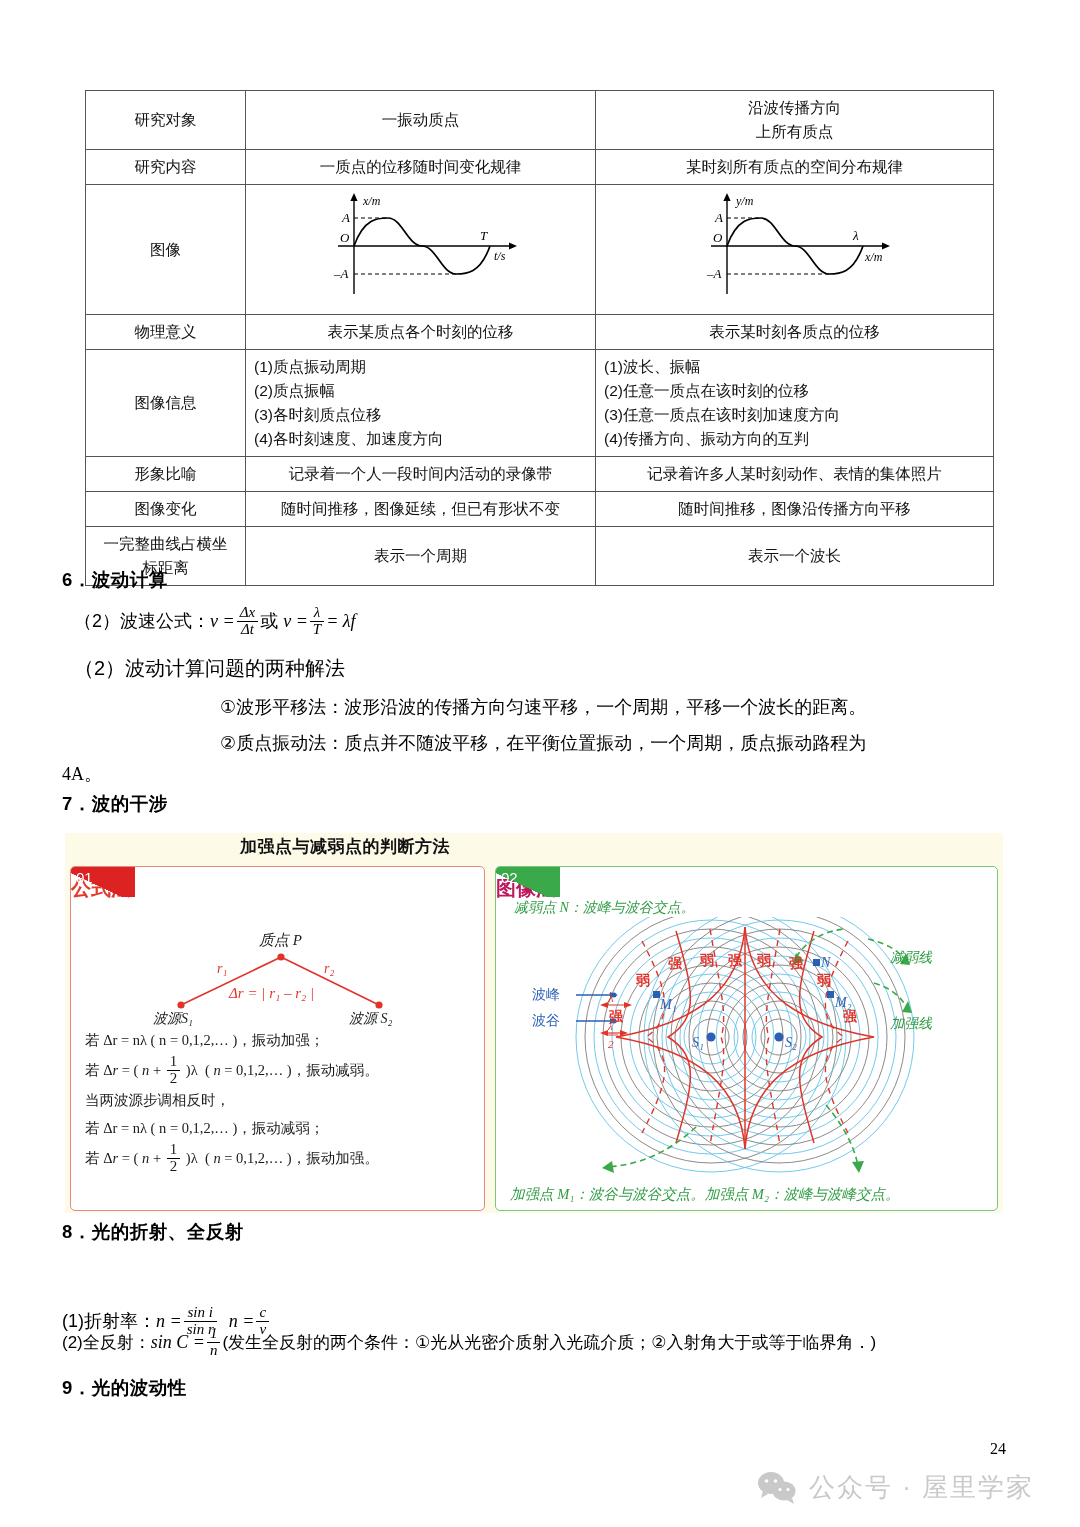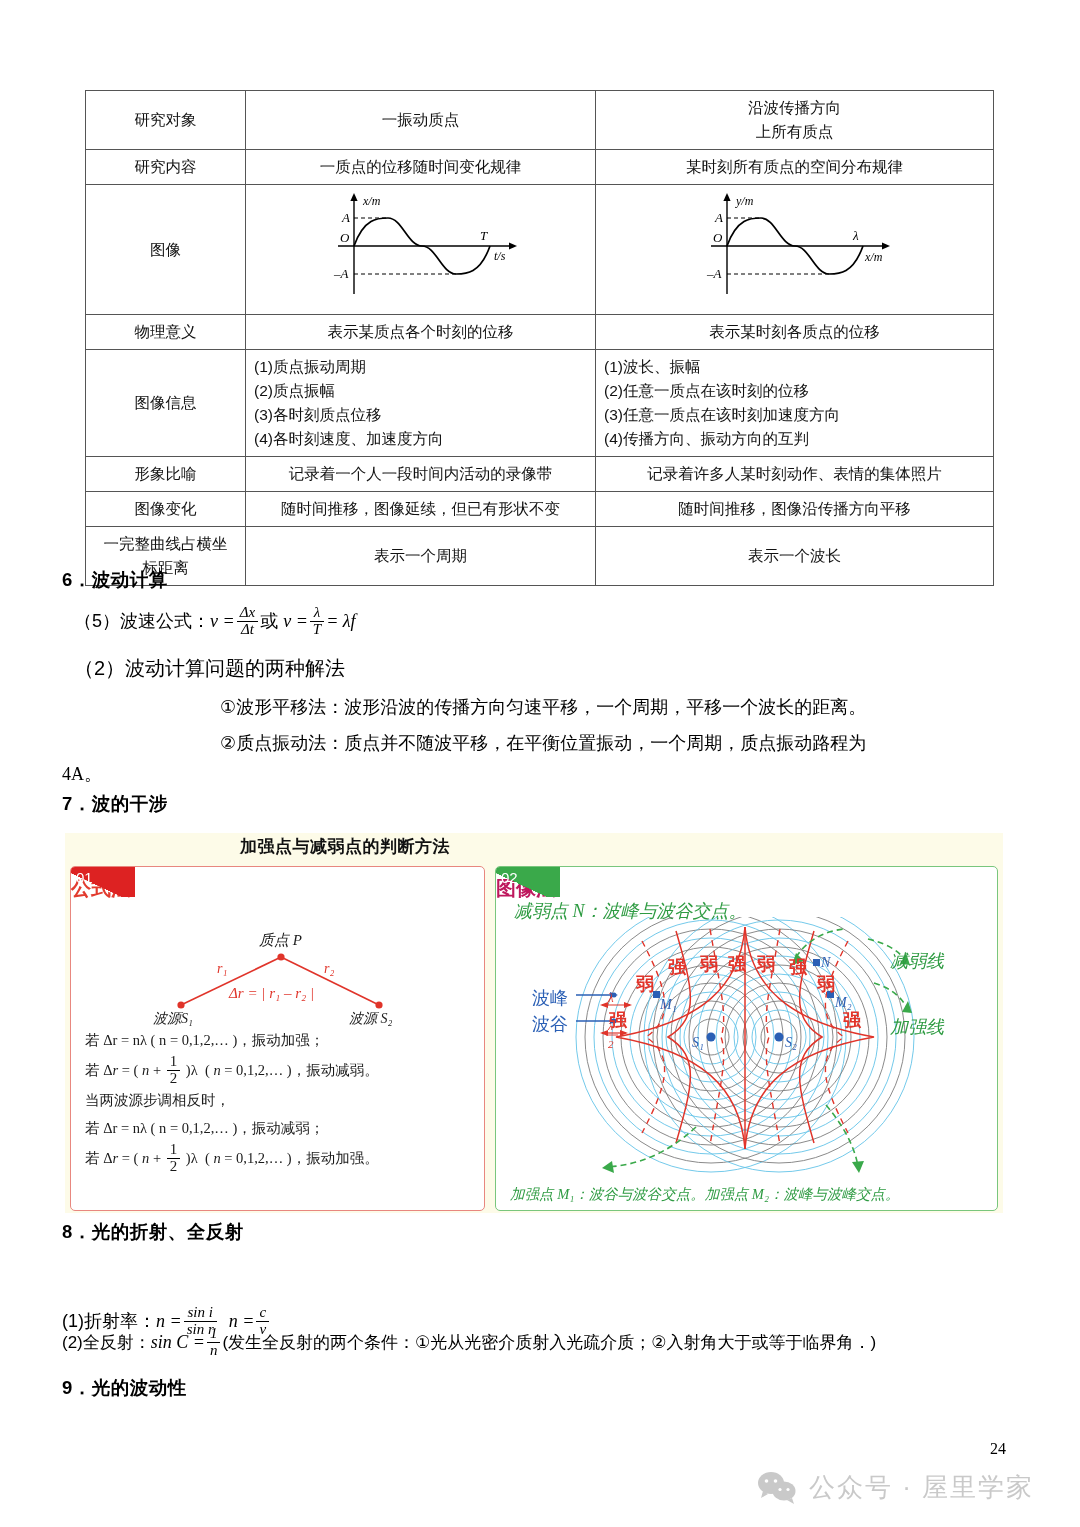--- a/index.html
+++ b/index.html
@@ -110,21 +110,21 @@
   .formula-lines {
     position: absolute; left: 14px; top: 160px; width: 392px;
     font-family: "Liberation Serif","DejaVu Serif",serif;
     font-size: 14.5px; line-height: 1.93; color: #1a1a1a;
   }
   .formula-lines .ln { white-space: nowrap; }
 
   .glabel {
     position: absolute;
     font-family: "Liberation Serif","DejaVu Serif",serif;
-    font-size: 18px; white-space: nowrap;
+    font-size: 14px; white-space: nowrap;
   }
   .g-green { color: #2e9b42; font-style: italic; }
   .g-red   { color: #e2342a; font-weight: bold; }
   .g-blue  { color: #2a5fb5; }
 
   
   .pagenum {
     position: absolute; right: 74px; top: 1440px;
     font-family: "Liberation Serif","DejaVu Serif",serif;
     font-size: 16px; color: #000;
@@ -231,21 +231,21 @@
 标距离</td>
       <td class="c2 ctr" style="height:54px">表示一个周期</td>
       <td class="c3 ctr">表示一个波长</td>
     </tr>
   </tbody>
     </table>
 
   <div class="hd" style="left:62px; top:567px;">6．波动计算</div>
 
   <div class="btxt" style="left:74px; top:606px;">
-    <span>（5）波速公式：</span><span class="mathrow">v =</span><span class="frac"><span class="num ital serif">Δx</span><span class="den ital serif">Δt</span></span><span>或</span>&nbsp;<span class="mathrow">v =</span><span class="frac"><span class="num ital serif">λ</span><span class="den ital serif">T</span></span><span class="mathrow">= λf</span>
+    <span>（2）波速公式：</span><span class="mathrow">v =</span><span class="frac"><span class="num ital serif">Δx</span><span class="den ital serif">Δt</span></span><span>或</span>&nbsp;<span class="mathrow">v =</span><span class="frac"><span class="num ital serif">λ</span><span class="den ital serif">T</span></span><span class="mathrow">= λf</span>
   </div>
 
   <div class="btxt" style="left:74px; top:655px; font-size:20px;">（2）波动计算问题的两种解法</div>
   <div class="btxt" style="left:220px; top:695px;">①波形平移法：波形沿波的传播方向匀速平移，一个周期，平移一个波长的距离。</div>
   <div class="btxt" style="left:220px; top:731px;">②质点振动法：质点并不随波平移，在平衡位置振动，一个周期，质点振动路程为</div>
   <div class="btxt serif" style="left:62px; top:762px;">4A。</div>
 
   <div class="hd" style="left:62px; top:791px;">7．波的干涉</div>
 
   <div class="ifbox">

